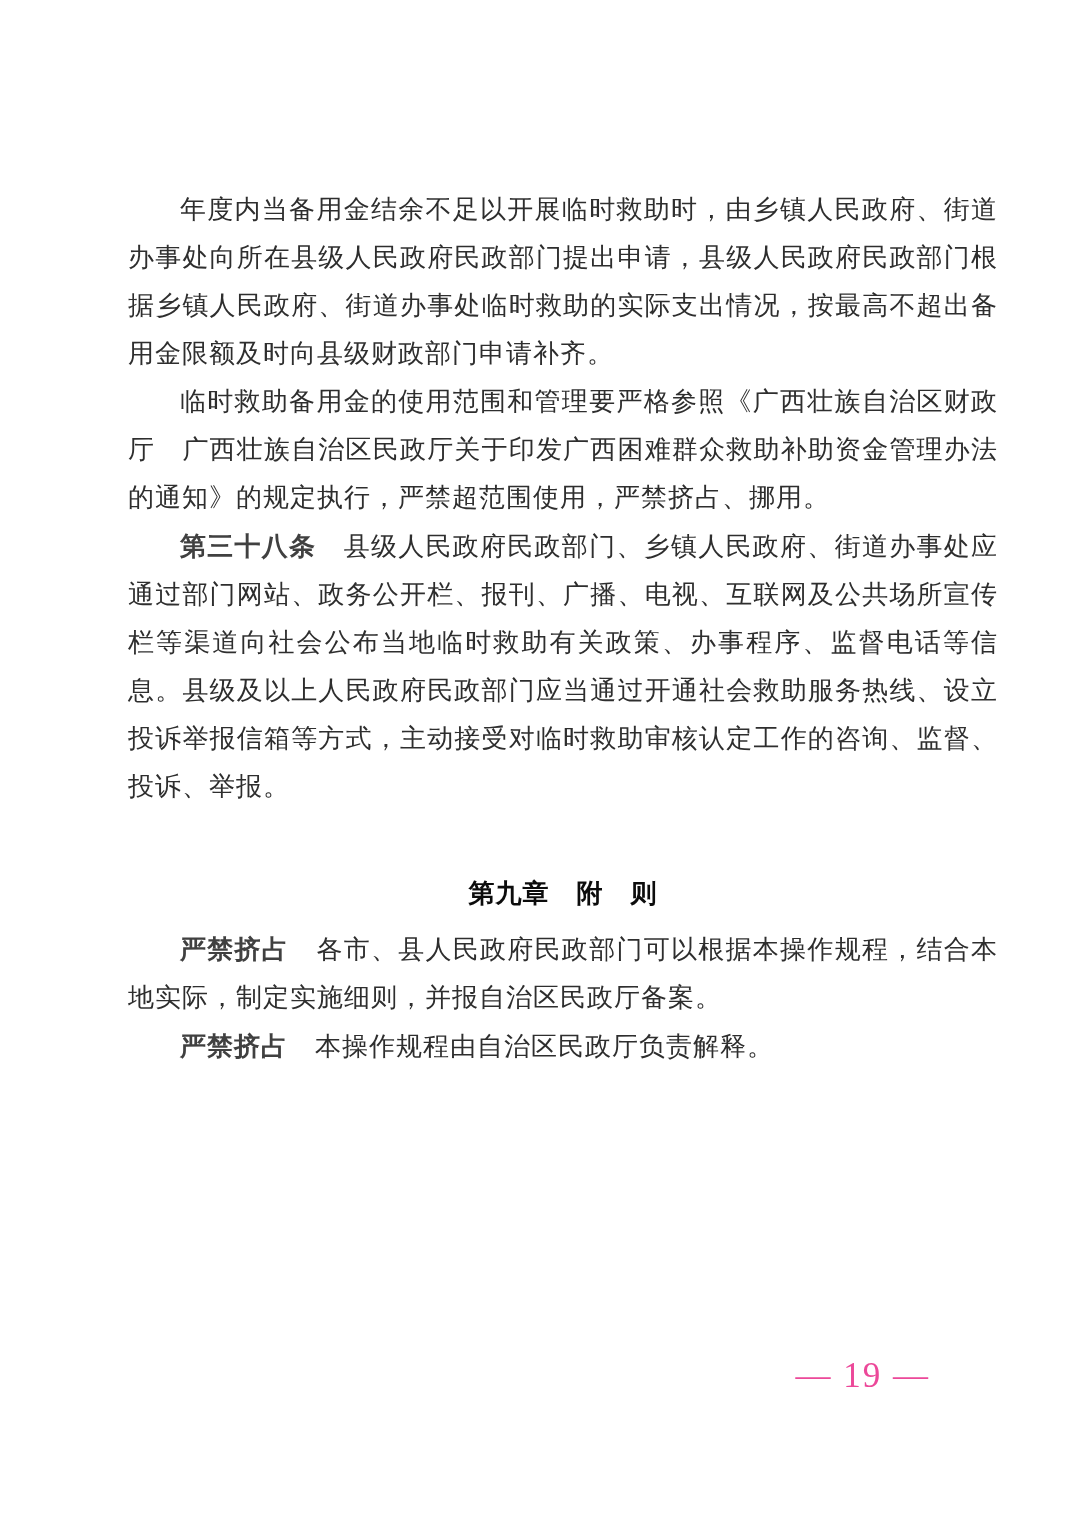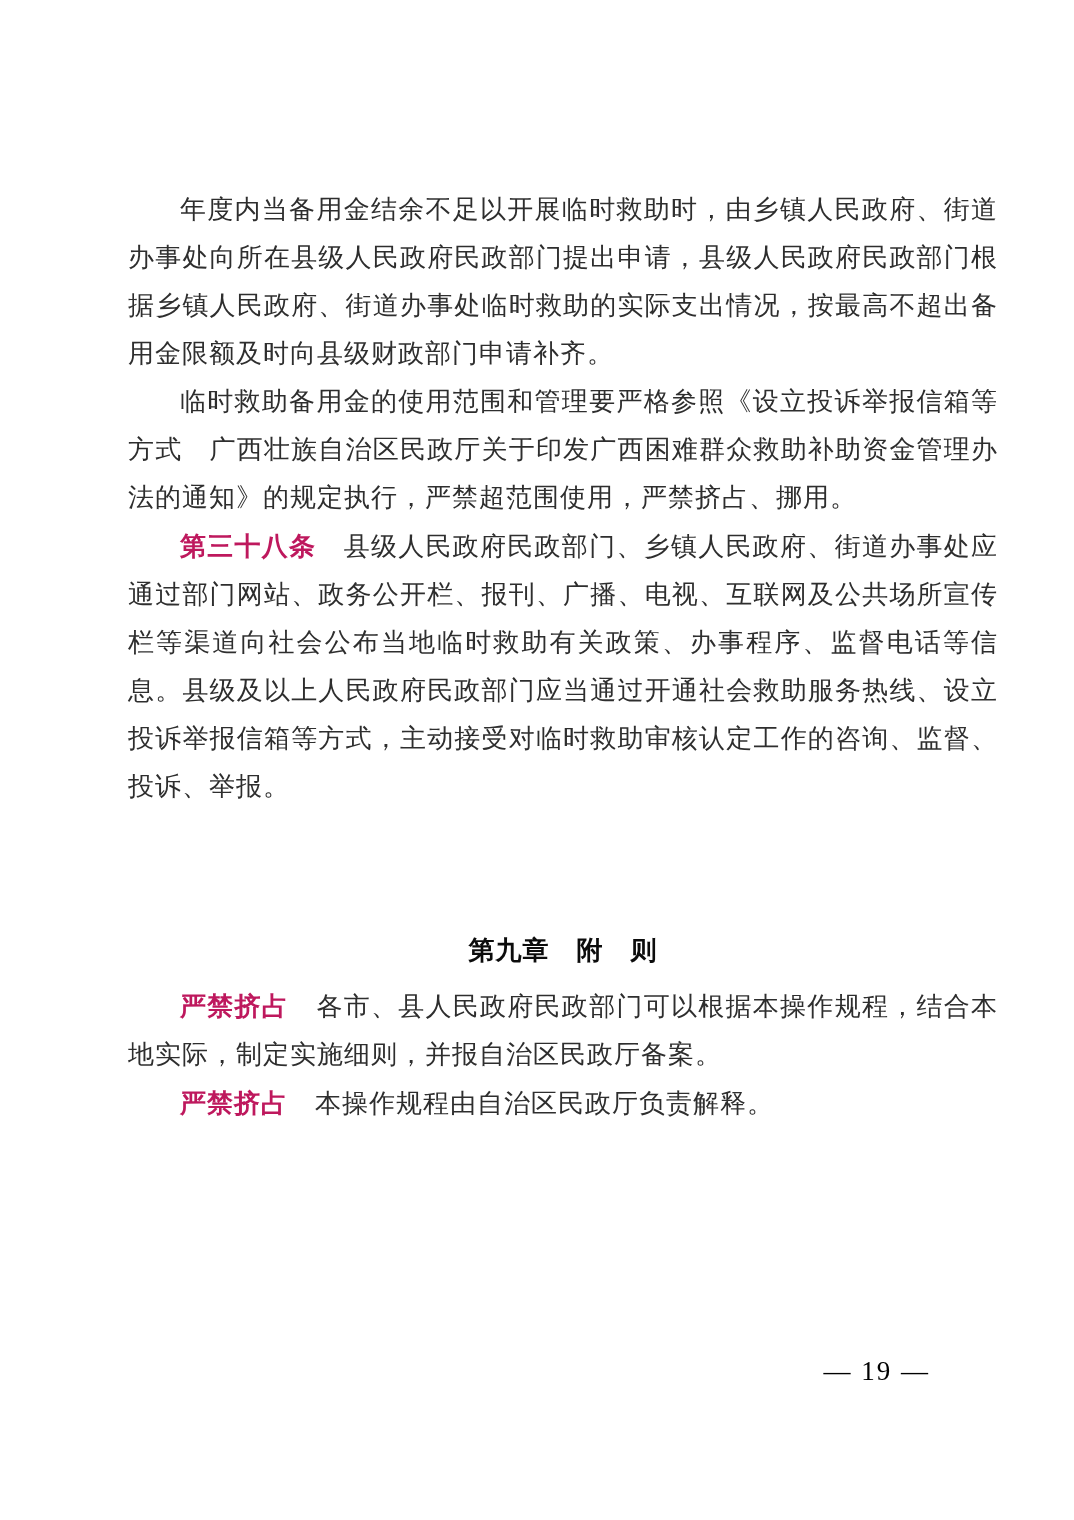--- a/index.html
+++ b/index.html
@@ -28,43 +28,43 @@
     margin: 0;
     text-indent: 2em;
     text-align: justify;
   }
   .content p.chapter {
     text-indent: 0;
     text-align: center;
     font-family: "Liberation Sans", "DejaVu Sans", sans-serif;
     font-weight: 700;
     color: #0c0c0c;
-    margin: 115px 0 8px 0;
+    margin: 58px 0 8px 0;
   }
   .lead {
     font-family: "Liberation Sans", "DejaVu Sans", sans-serif;
     font-weight: 700;
-    color: #be185d;
+    color: #404040;
   }
   .pageno {
     position: absolute;
     top: 1356px;
     right: 144px;
-    font-size: 27px;
+    font-size: 35px;
     letter-spacing: 2px;
-    color: #000000;
+    color: #ec4899;
     font-family: "Liberation Serif", "DejaVu Serif", serif;
   }
 </style>
 </head>
 <body>
 
 <div class="page">
   <div class="content" id="content">
       <p>年度内当备用金结余不足以开展临时救助时，由乡镇人民政府、街道办事处向所在县级人民政府民政部门提出申请，县级人民政府民政部门根据乡镇人民政府、街道办事处临时救助的实际支出情况，按最高不超出备用金限额及时向县级财政部门申请补齐。</p>
-      <p>临时救助备用金的使用范围和管理要严格参照《设立投诉举报信箱等方式　广西壮族自治区民政厅关于印发广西困难群众救助补助资金管理办法的通知》的规定执行，严禁超范围使用，严禁挤占、挪用。</p>
+      <p>临时救助备用金的使用范围和管理要严格参照《广西壮族自治区财政厅　广西壮族自治区民政厅关于印发广西困难群众救助补助资金管理办法的通知》的规定执行，严禁超范围使用，严禁挤占、挪用。</p>
       <p><span class="lead">第三十八条</span>　县级人民政府民政部门、乡镇人民政府、街道办事处应通过部门网站、政务公开栏、报刊、广播、电视、互联网及公共场所宣传栏等渠道向社会公布当地临时救助有关政策、办事程序、监督电话等信息。县级及以上人民政府民政部门应当通过开通社会救助服务热线、设立投诉举报信箱等方式，主动接受对临时救助审核认定工作的咨询、监督、投诉、举报。</p>
       <p class="chapter">第九章　附　则</p>
       <p><span class="lead">严禁挤占</span>　各市、县人民政府民政部门可以根据本操作规程，结合本地实际，制定实施细则，并报自治区民政厅备案。</p>
       <p><span class="lead">严禁挤占</span>　本操作规程由自治区民政厅负责解释。</p>
     </div>
   <div class="pageno">— 19 —</div>
 </div>
 
 </body></html>

